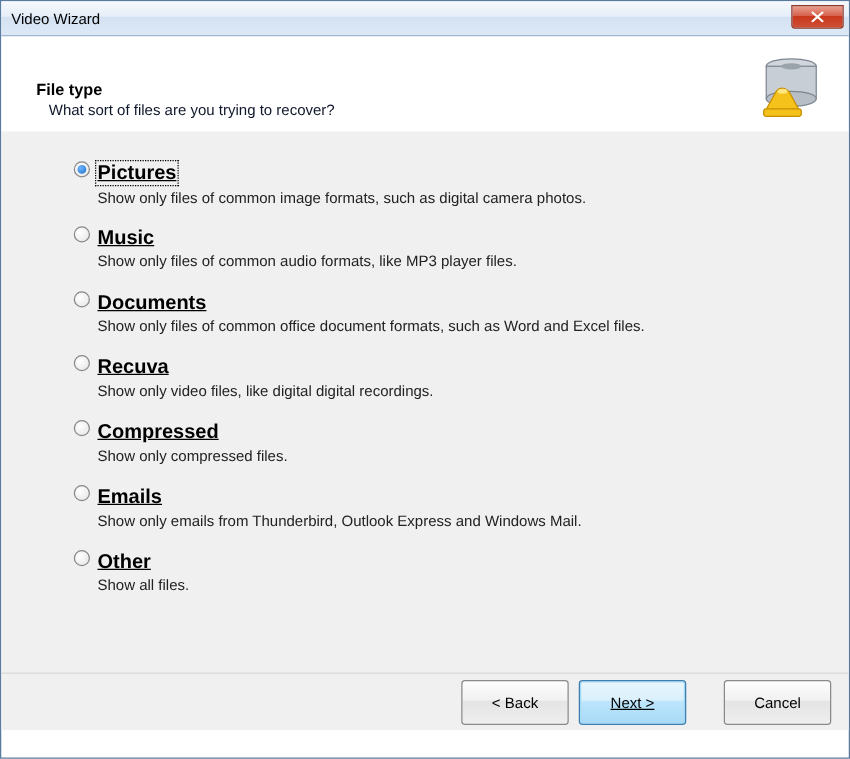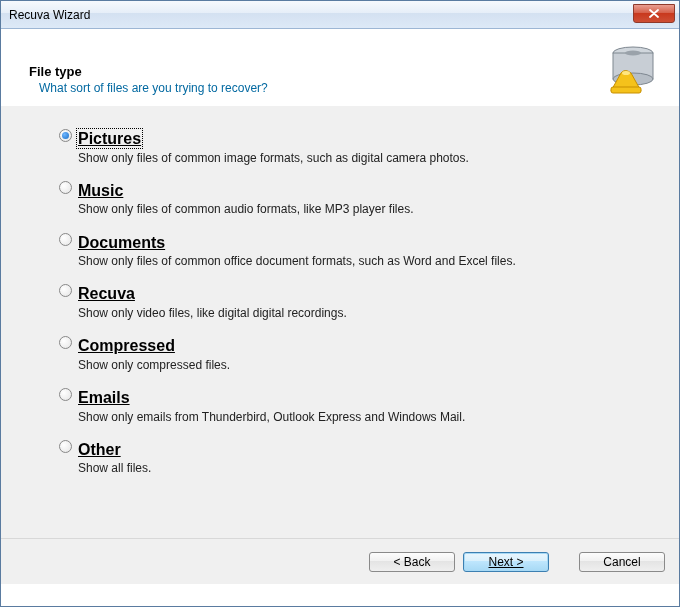--- a/index.html
+++ b/index.html
@@ -50,21 +50,21 @@
     background: #fff;
   }
   .header-text { padding-top: 6px; }
   .header-title {
     font-weight: bold;
     font-size: 13px;
     color: #000;
     margin-bottom: 2px;
   }
   .header-desc {
-    color: #0369a1;
+    color: #0f172a;
     font-size: 12px;
     padding-left: 10px;
   }
   .header-icon { width: 52px; height: 52px; }
   .separator {
     height: 1px;
     background: #d0d0d0;
     border-bottom: 1px solid #fff;
     margin: 0;
   }
@@ -119,41 +119,41 @@
     height: 46px;
     display: flex;
     align-items: center;
     justify-content: flex-end;
     padding: 0 14px;
     gap: 8px;
   }
   .footer .spacer { width: 14px; }
   .btn {
     min-width: 86px;
-    height: 20px;
+    height: 36px;
     font-size: 12px;
     font-family: inherit;
     border: 1px solid #8a8a8a;
     border-radius: 3px;
     background: linear-gradient(to bottom, #fdfdfd 0%, #f1f1f1 45%, #e4e4e4 46%, #efefef 100%);
     cursor: pointer;
     padding: 0 10px;
   }
   .btn.primary {
     border: 1px solid #3c7fb1;
     box-shadow: inset 0 0 0 1px #a7d9f5;
     background: linear-gradient(to bottom, #eaf6fd 0%, #d9f0fc 45%, #bee6fd 46%, #a7d9f5 100%);
     text-decoration: underline;
   }
 </style>
 </head>
 <body>
 
 <div class="titlebar">
-  <span class="titlebar-title">Recuva Wizard</span>
+  <span class="titlebar-title">Video Wizard</span>
   <div class="close-btn">
     <svg width="10" height="9" viewBox="0 0 10 9">
       <path d="M1 1 L9 8 M9 1 L1 8" stroke="#fff" stroke-width="1.8" stroke-linecap="round"></path>
     </svg>
   </div>
 </div>
 
 <div class="header">
   <div class="header-text">
     <div class="header-title">File type</div>

